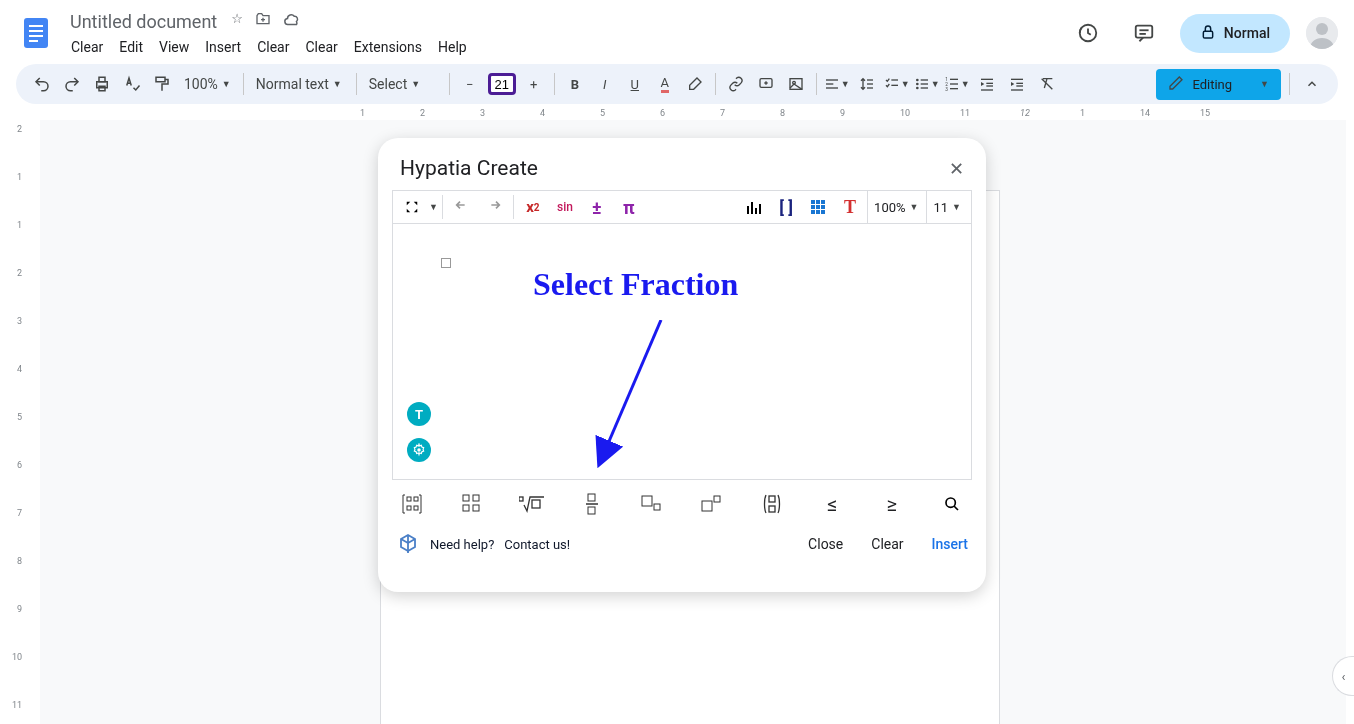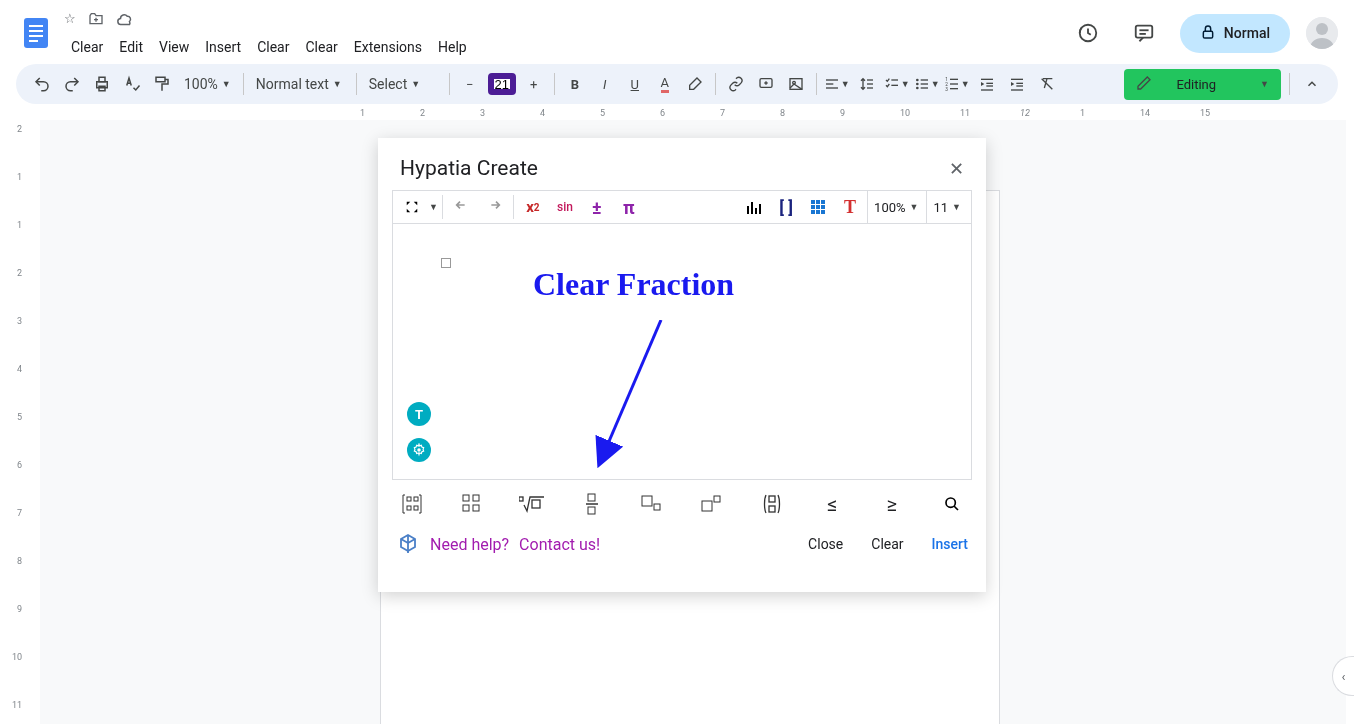--- a/index.html
+++ b/index.html
@@ -23,35 +23,35 @@
 .avatar svg { width: 32px; height: 32px; }
 
 
 .toolbar { display: flex; align-items: center; padding: 2px 12px; margin: 4px 16px 0; background: #edf2fa; border-radius: 24px; height: 40px; gap: 2px; }
 .tb-btn { width: 28px; height: 28px; display: flex; align-items: center; justify-content: center; cursor: pointer; border-radius: 4px; color: #444746; }
 .tb-sep { width: 1px; height: 22px; background: #c7c7c7; margin: 0 4px; }
 .tb-dropdown { display: flex; align-items: center; padding: 0 6px; cursor: pointer; height: 28px; gap: 4px; border-radius: 4px; }
 .tb-text { font-size: 14px; color: #444746; }
 .tb-arrow { font-size: 9px; color: #444746; }
 .font-size-box { display: flex; align-items: center; }
-.fs-input { width: 28px; height: 22px; border: 6px solid #4c1d95; border-radius: 4px; text-align: center; font-size: 13px; margin: 0 4px; }
+.fs-input { width: 28px; height: 22px; border: 3px solid #4c1d95; border-radius: 4px; text-align: center; font-size: 13px; margin: 0 4px; }
 .tb-right { margin-left: auto; display: flex; align-items: center; gap: 4px; }
-.editing-btn { display: flex; align-items: center; gap: 24px; padding: 6px 12px; border-radius: 4px; cursor: pointer; background: #22c55e; }
+.editing-btn { display: flex; align-items: center; gap: 8px; padding: 6px 12px; border-radius: 4px; cursor: pointer; background: #0ea5e9; }
 
 
 .ruler-h { height: 16px; margin: 4px 40px 0 40px; background: #fff; position: relative; font-size: 9px; color: #80868b; display: flex; border-bottom: 1px solid #e8eaed; }
 .ruler-h .tick { position: absolute; top: 0; }
 .ruler-v { position: absolute; left: 6px; top: 124px; width: 18px; bottom: 0; font-size: 9px; color: #80868b; }
 
 
 .doc-area { position: absolute; left: 40px; right: 8px; top: 120px; bottom: 0; background: #f8f9fa; overflow: hidden; }
 .page { position: absolute; left: 340px; top: 70px; width: 620px; height: 800px; background: #fff; border: 1px solid #dadce0; }
 
 
-.dialog { position: absolute; left: 378px; top: 138px; width: 608px; height: 454px; background: #fff; border-radius: 0; box-shadow: 0 4px 16px rgba(0,0,0,0.18); z-index: 10; }
+.dialog { position: absolute; left: 378px; top: 138px; width: 608px; height: 454px; background: #fff; border-radius: 20px; box-shadow: 0 4px 16px rgba(0,0,0,0.18); z-index: 10; }
 .dialog-header { display: flex; align-items: center; justify-content: space-between; padding: 18px 22px 10px; }
 .dialog-title { font-size: 21px; font-weight: 400; color: #202124; }
 .dialog-close { color: #5f6368; cursor: pointer; font-size: 18px; }
 .dialog-toolbar { display: flex; align-items: center; border: 1px solid #dadce0; margin: 0 14px; height: 34px; padding: 0 4px; gap: 2px; }
 .dt-btn { width: 30px; height: 28px; display: flex; align-items: center; justify-content: center; cursor: pointer; font-size: 15px; }
 .dt-sep { width: 1px; height: 24px; background: #dadce0; margin: 0 2px; }
 .dt-sin { color: #c2185b; font-weight: 500; font-size: 12px; }
 .dt-x2 { color: #c62828; font-weight: bold; font-size: 15px; }
 .dt-pm { color: #8e24aa; font-size: 18px; font-weight:bold; }
 .dt-pi { color: #8e24aa; font-size: 18px; font-weight:bold; }
@@ -69,21 +69,21 @@
 
 .annotation { position: absolute; left: 140px; top: 42px; font-family: "Segoe Script", cursive; font-size: 32px; color: #1a1aef; font-weight: 600; }
 .arrow { position: absolute; left: 200px; top: 96px; }
 
 .dialog-palette { display: flex; align-items: center; padding: 12px 18px 6px; gap: 28px; }
 .pal-item { width: 32px; height: 24px; display: flex; align-items: center; justify-content: center; cursor: pointer; }
 .pal-search { margin-left: 0; }
 
 .dialog-footer { display: flex; align-items: center; padding: 10px 18px 14px; }
 .footer-logo { width: 24px; height: 24px; margin-right: 10px; }
-.footer-link { color: #a21caf; font-size: 16px; margin-right: 10px; cursor: pointer; }
+.footer-link { color: #0f172a; font-size: 13px; margin-right: 10px; cursor: pointer; }
 .footer-actions { margin-left: auto; display: flex; gap: 28px; }
 .footer-btn { font-size: 14px; cursor: pointer; }
 .footer-insert { color: #1a73e8; font-weight: 500; }
 
 .side-tab { position: absolute; right: 0; top: 656px; width: 22px; height: 40px; background: #fff; border: 1px solid #dadce0; border-right: none; border-radius: 20px 0 0 20px; display: flex; align-items: center; justify-content: center; color: #5f6368; }
 </style>
 </head>
 <body>
 
 <div class="header">
@@ -91,20 +91,21 @@
     <svg viewBox="0 0 36 36">
         <rect x="6" y="3" width="24" height="30" rx="3" fill="#4285f4"></rect>
         <rect x="11" y="10" width="14" height="2" fill="#fff"></rect>
         <rect x="11" y="15" width="14" height="2" fill="#fff"></rect>
         <rect x="11" y="20" width="14" height="2" fill="#fff"></rect>
         <rect x="11" y="25" width="9" height="2" fill="#fff"></rect>
       </svg>
   </div>
   <div class="title-area">
     <div class="title-row">
+      <span class="doc-title">Untitled document</span>
       <div class="title-icons">
         <span>☆</span>
         <span><svg width="16" height="16" viewBox="0 0 24 24" fill="none" stroke="#5f6368" stroke-width="2">
               <path d="M3 7l2-3h5l2 3h9v12H3z"></path>
               <path d="M12 10v6M9 13h6"></path>
             </svg></span>
         <span><svg width="18" height="18" viewBox="0 0 24 24" fill="none" stroke="#5f6368" stroke-width="2">
               <path d="M18 14a4 4 0 0 0-3-7 5 5 0 0 0-9 3 4 4 0 0 0 1 8h11a4 4 0 0 0 0-4z"></path>
             </svg></span>
       </div>
@@ -440,21 +441,21 @@
     <div class="canvas-placeholder"></div>
     <div class="side-circles">
       <div class="circle">T</div>
       <div class="circle">
           <svg width="14" height="14" viewBox="0 0 24 24" fill="#fff">
             <circle cx="12" cy="12" r="3"></circle>
             <path d="M12 2l1 3 3-1 1 3 3 1-1 3 1 3-3 1-1 3-3-1-1 3-1-3-3 1-1-3-3-1 1-3-1-3 3-1 1-3 3 1z" fill="none" stroke="#fff" stroke-width="2"></path>
           </svg>
         </div>
     </div>
-    <div class="annotation">Clear Fraction</div>
+    <div class="annotation">Select Fraction</div>
     <svg class="arrow" width="90" height="160">
       <defs>
           <marker id="ah" markerWidth="10" markerHeight="10" refX="7" refY="5" orient="auto">
             <path d="M0,0 L10,5 L0,10 z" fill="#1a1aef"></path>
           </marker>
         </defs>
       <line x1="68" y1="0" x2="8" y2="140" stroke="#1a1aef" stroke-width="3" marker-end="url(#ah)"></line>
     </svg>
   </div>
 

